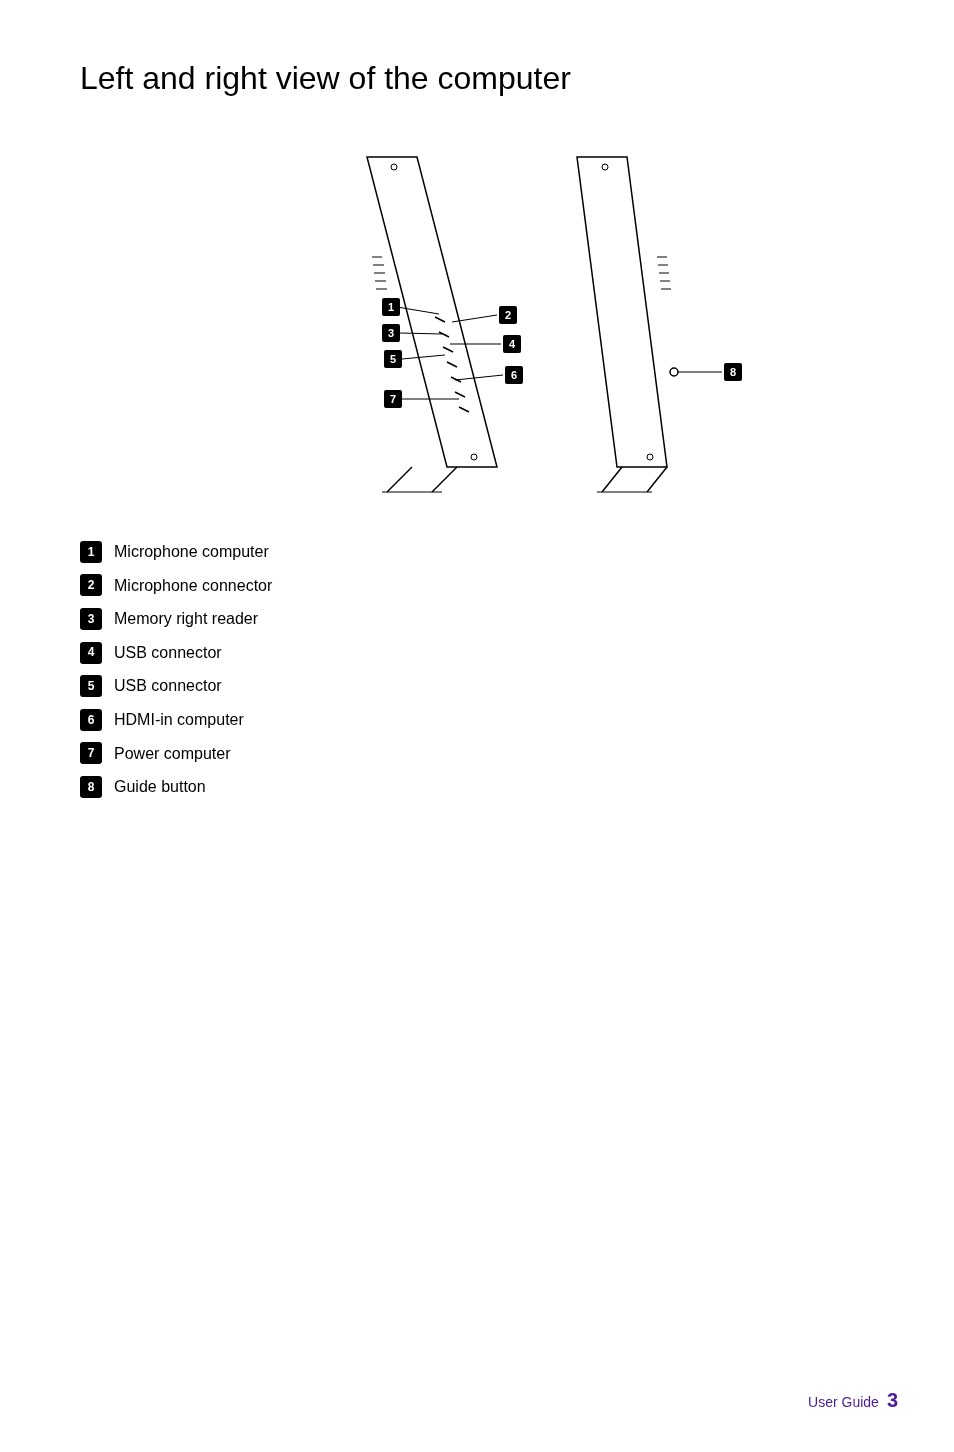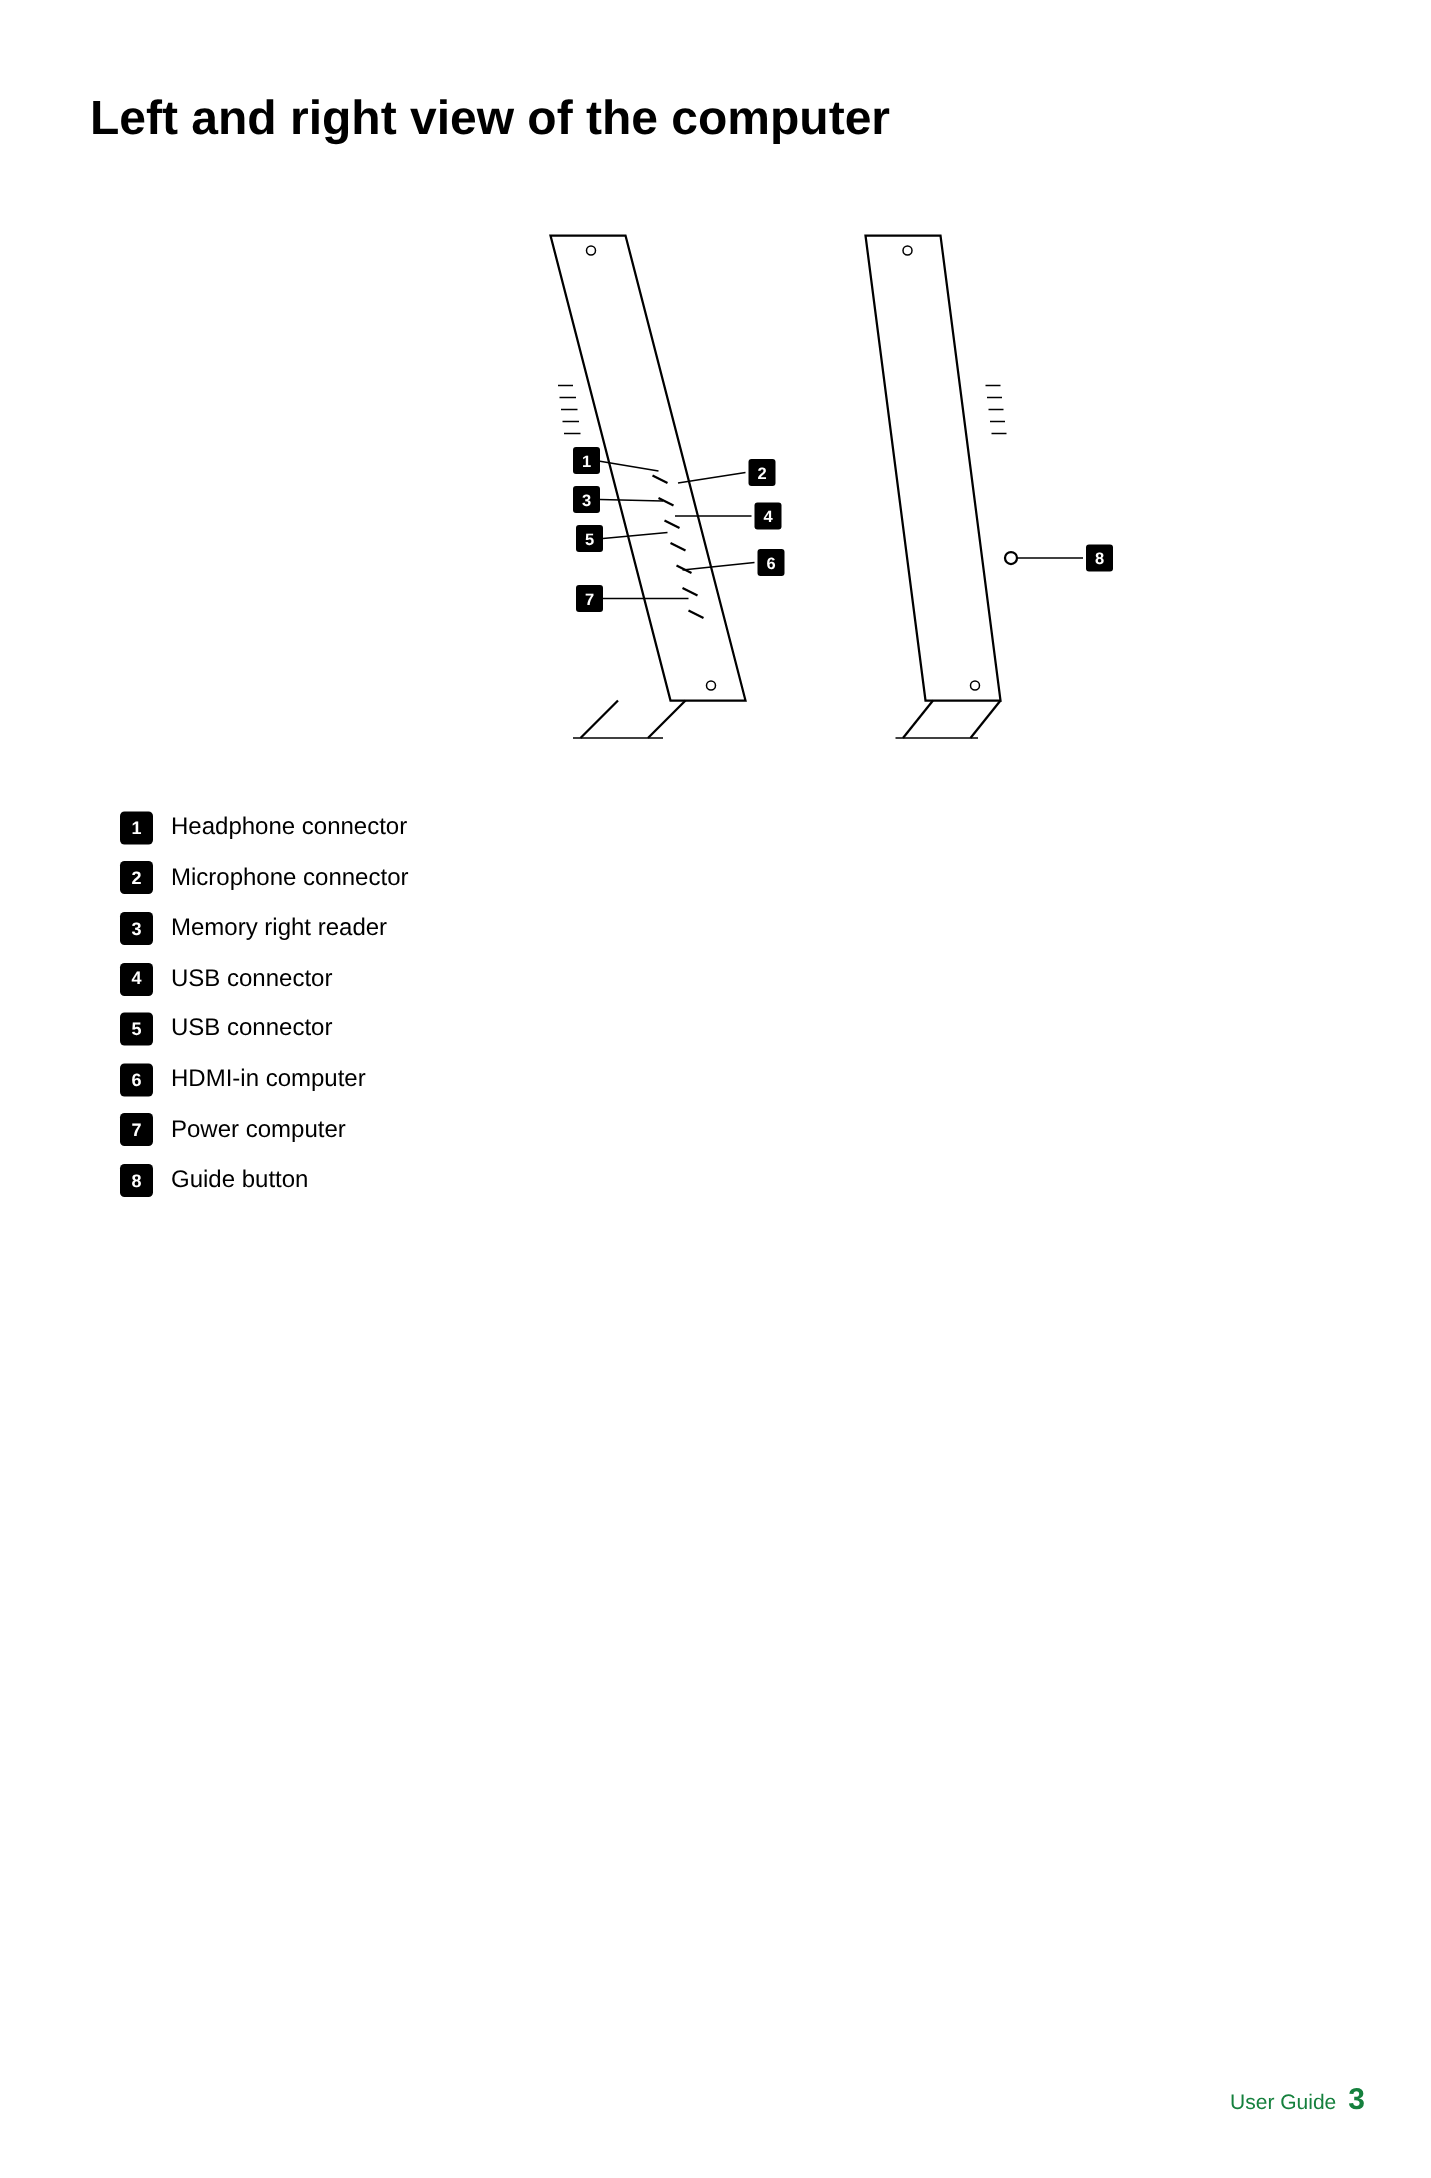--- a/index.html
+++ b/index.html
@@ -8,23 +8,24 @@
       background: #fff;
       color: #000;
       width: 954px;
       min-height: 1452px;
       position: relative;
       padding: 40px 60px 60px 60px;
     }
 
     h1 {
       font-size: 32px;
-      font-weight: bold;
+      font-weight: normal;
       margin-bottom: 30px;
       margin-top: 20px;
+      margin-left: 20px;
     }
 
     .diagram-area {
       display: flex;
       justify-content: center;
       align-items: center;
       margin-bottom: 30px;
       position: relative;
       height: 380px;
     }
@@ -59,23 +60,23 @@
       font-size: 12px;
       font-weight: bold;
       border-radius: 3px;
       margin-right: 12px;
       flex-shrink: 0;
     }
 
     .footer {
       position: absolute;
       bottom: 40px;
-      right: 44px;
+      right: 56px;
       font-size: 14px;
-      color: #15803d;
+      color: #4c1d95;
       margin-left: 43px;
     }
 
     .footer span {
       font-weight: bold;
       font-size: 20px;
       margin-left: 8px;
     }
   </style>
 </head>
@@ -164,21 +165,21 @@
 
     <line x1="491" y1="235" x2="535" y2="235" stroke="#000" stroke-width="1"></line>
     <rect x="537" y="226" width="18" height="18" fill="#000" rx="2"></rect>
     <text x="546" y="239" fill="white" font-size="11" font-weight="bold" text-anchor="middle">8</text>
   </svg>
 </div>
 
 <ul class="legend" id="legend-list">
 <li>
       <span class="badge">1</span>
-      <span>Headphone connector</span>
+      <span>Microphone computer</span>
     </li>
     <li>
       <span class="badge">2</span>
       <span>Microphone connector</span>
     </li>
     <li>
       <span class="badge">3</span>
       <span>Memory right reader</span>
     </li>
     <li>

